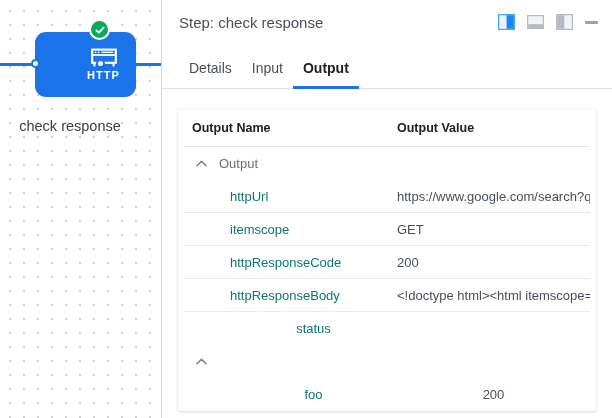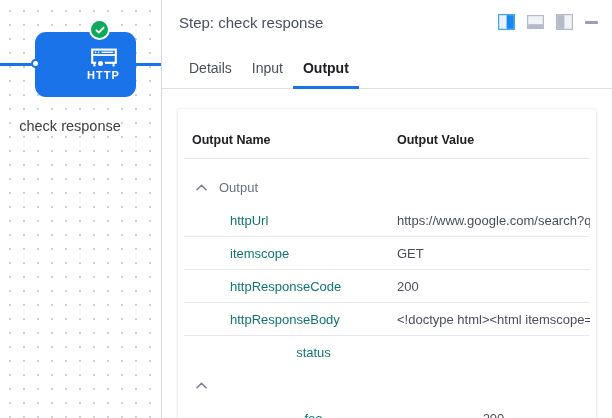--- a/index.html
+++ b/index.html
@@ -171,21 +171,21 @@
     background: #ffffff;
     border-radius: 2px;
     box-shadow: 0 1px 3px rgba(60,64,67,0.18), 0 0 2px rgba(60,64,67,0.10);
     overflow: hidden;
   }
 
   .thead {
     display: flex;
     padding: 12px 0 11px 0;
     border-bottom: 1px solid #e4e6ea;
-    margin: 12px 6px;
+    margin: 0 6px;
   }
   .th {
     font-size: 12.5px;
     font-weight: bold;
     color: #202124;
     white-space: nowrap;
   }
   .th-name  { width: 213px; padding-left: 8px; box-sizing: border-box; }
   .th-value { flex: 1; }
 

